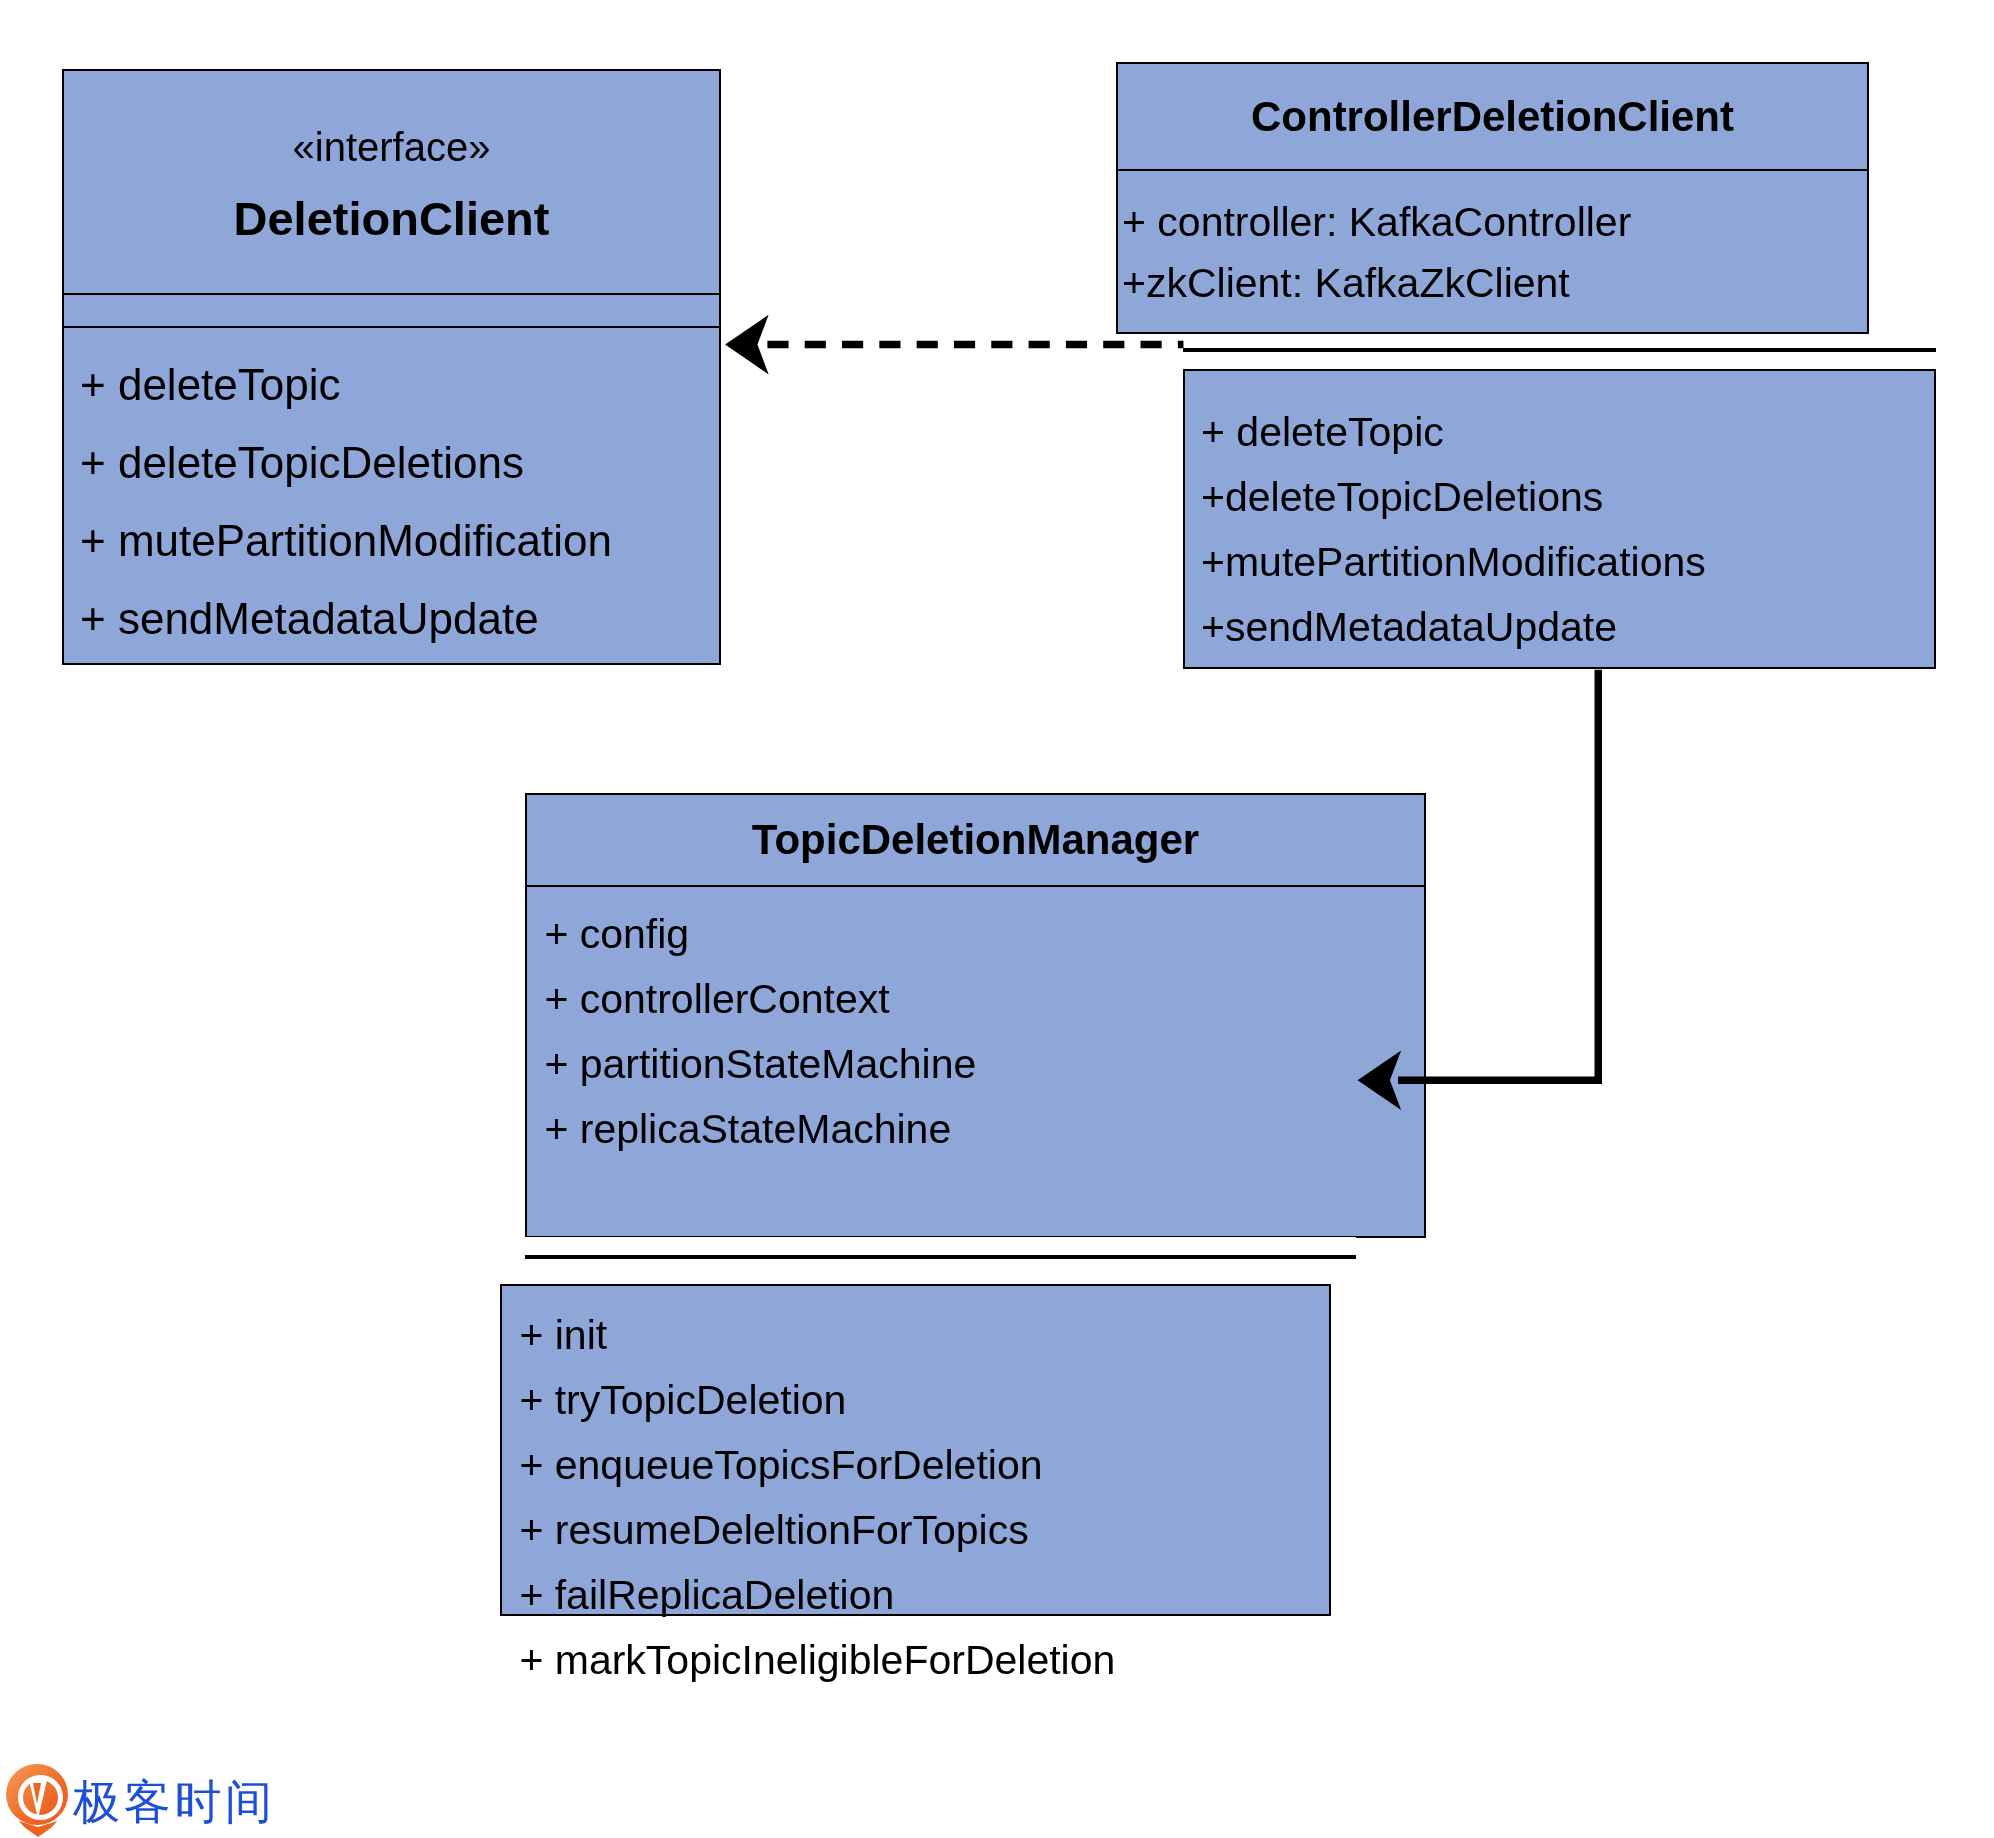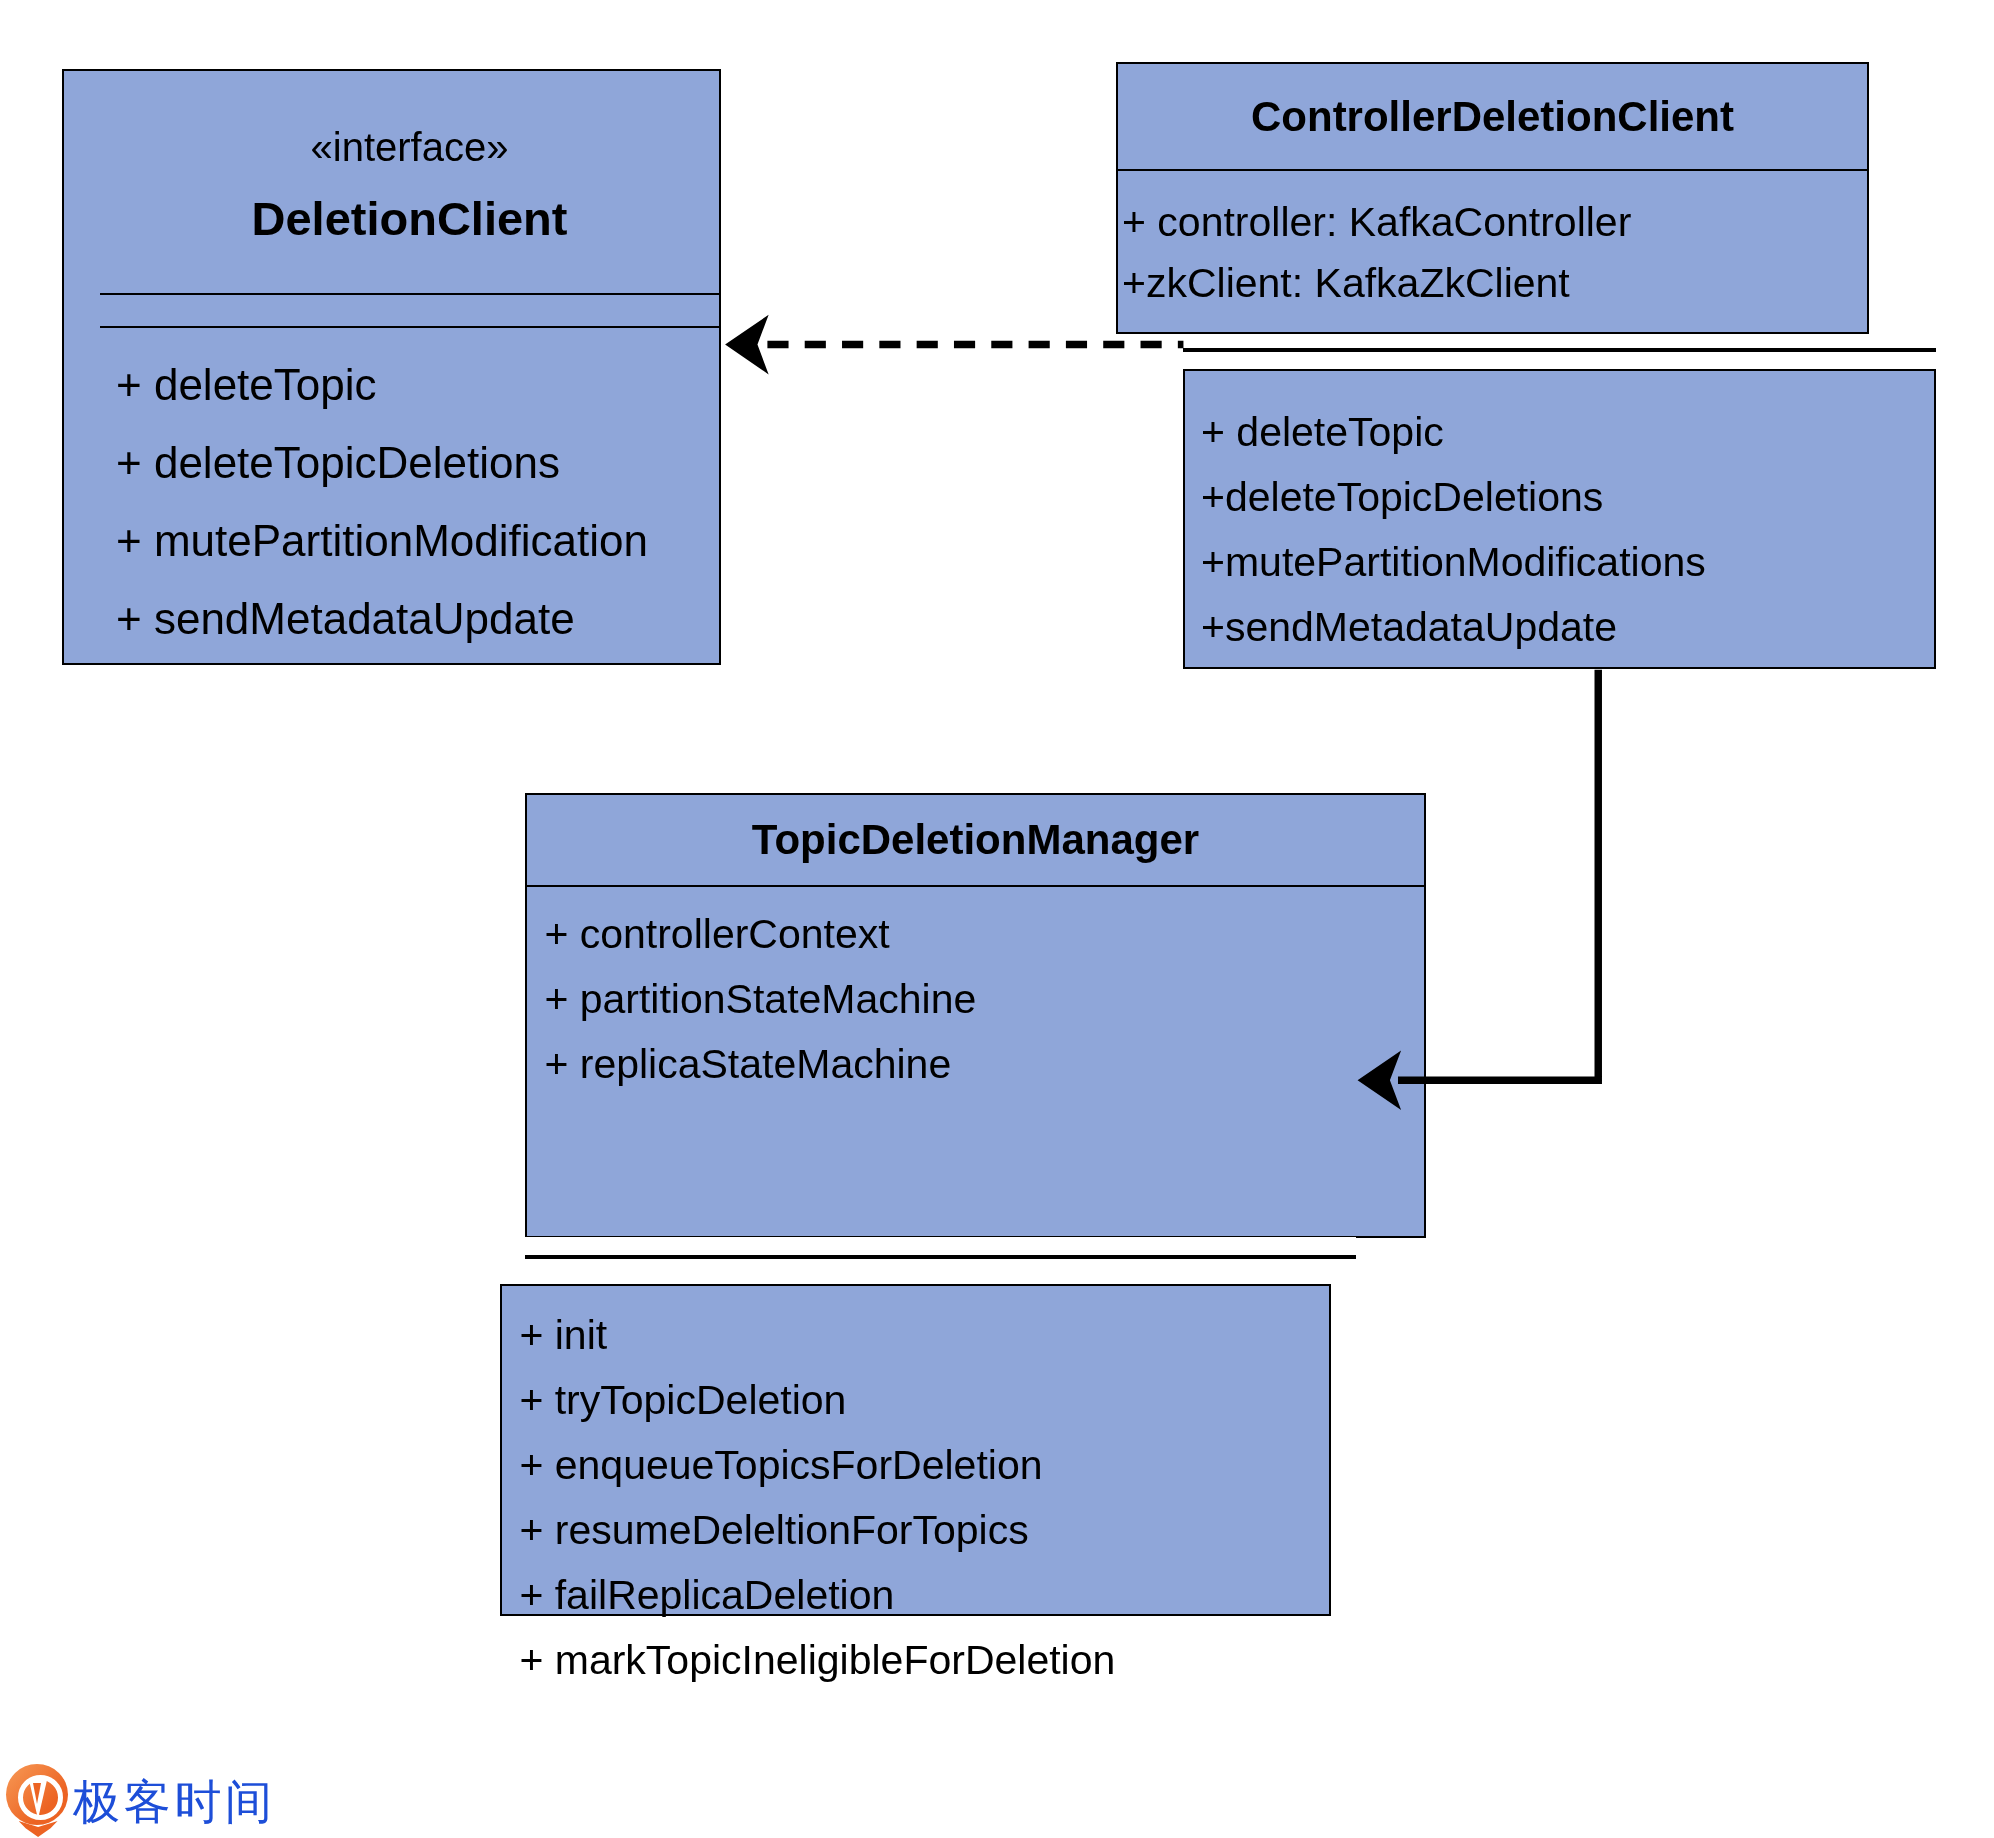--- a/index.html
+++ b/index.html
@@ -38,21 +38,21 @@
     margin: 0;
     padding: 0;
     color: #000000;
   }
   .member-list li {
     white-space: nowrap;
     overflow: visible;
   }
 
   
-  #box-deletion-client { left: 62px; top: 69px; width: 659px; height: 596px; padding-left: 36px; }
+  #box-deletion-client { left: 62px; top: 69px; width: 659px; height: 596px; }
   #box-deletion-client .uml-title {
     height: 216px;
     gap: 21px;
     padding-top: 6.2px;
   }
   #box-deletion-client .stereotype { font-size: 40px; }
   #box-deletion-client .class-name { font-size: 47px; }
   #box-deletion-client .empty-compartment {
     height: 30.5px;
     border-bottom: 2.5px solid #000000;
@@ -212,20 +212,21 @@
       <li>+mutePartitionModifications</li>
       <li>+sendMetadataUpdate</li>
     </ul>
   </div>
 
   <div class="uml-rect" id="box-manager-part1">
     <div class="uml-title">
       <div class="class-name">TopicDeletionManager</div>
     </div>
     <ul class="member-list">
+      <li>+ config</li>
       <li>+ controllerContext</li>
       <li>+ partitionStateMachine</li>
       <li>+ replicaStateMachine</li>
     </ul>
   </div>
   <div class="compartment-band" id="box-manager-band">
     <div class="band-rule"></div>
   </div>
   <div class="uml-rect" id="box-manager-part2">
     <ul class="member-list">

